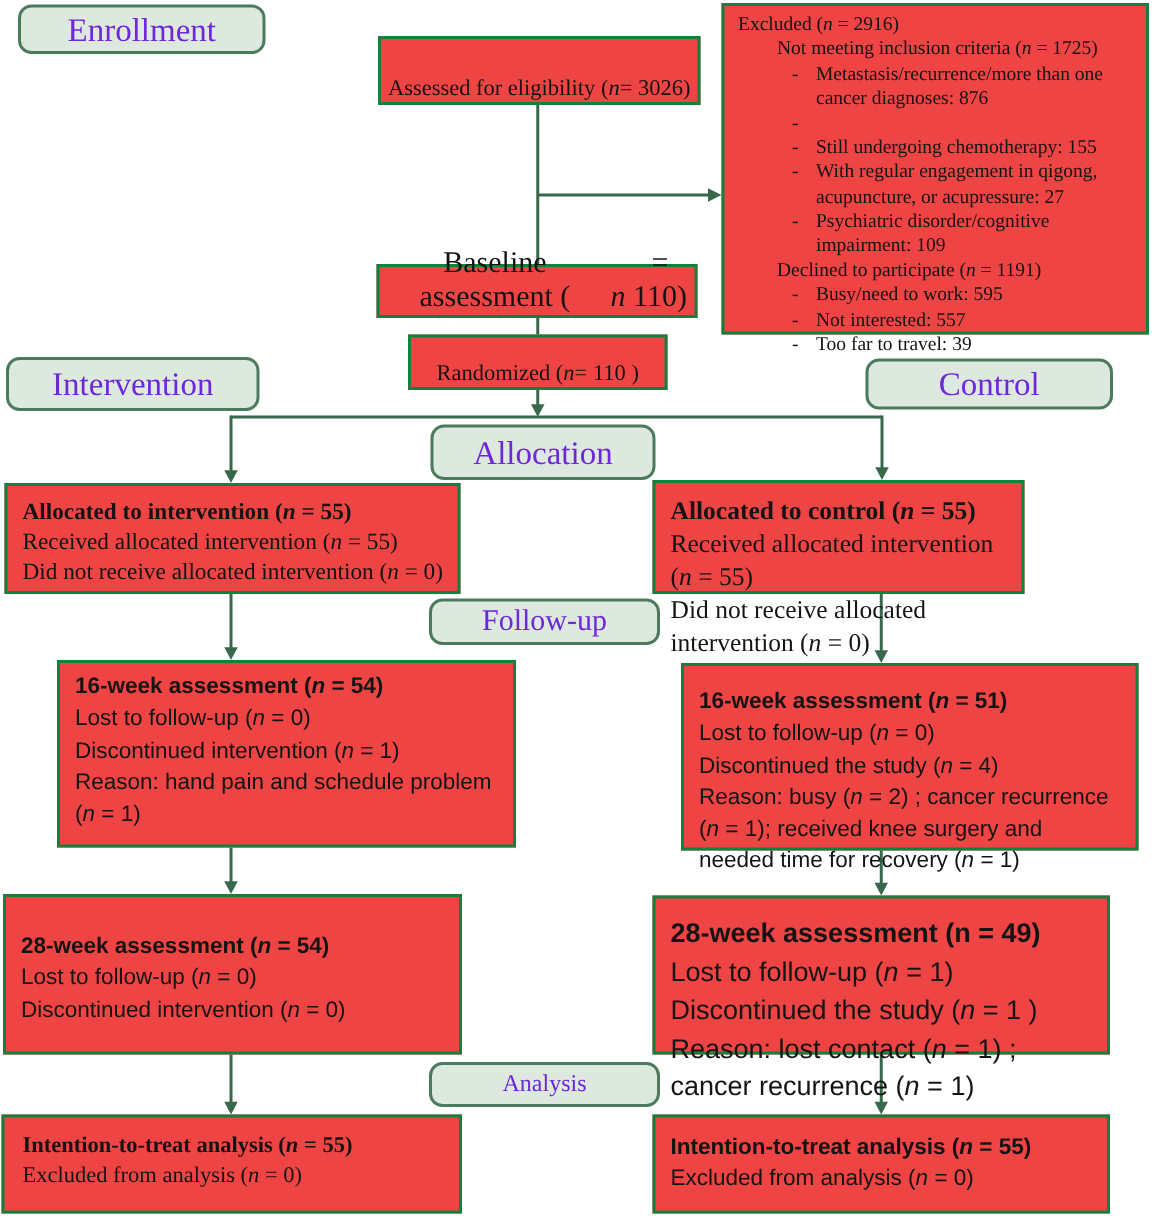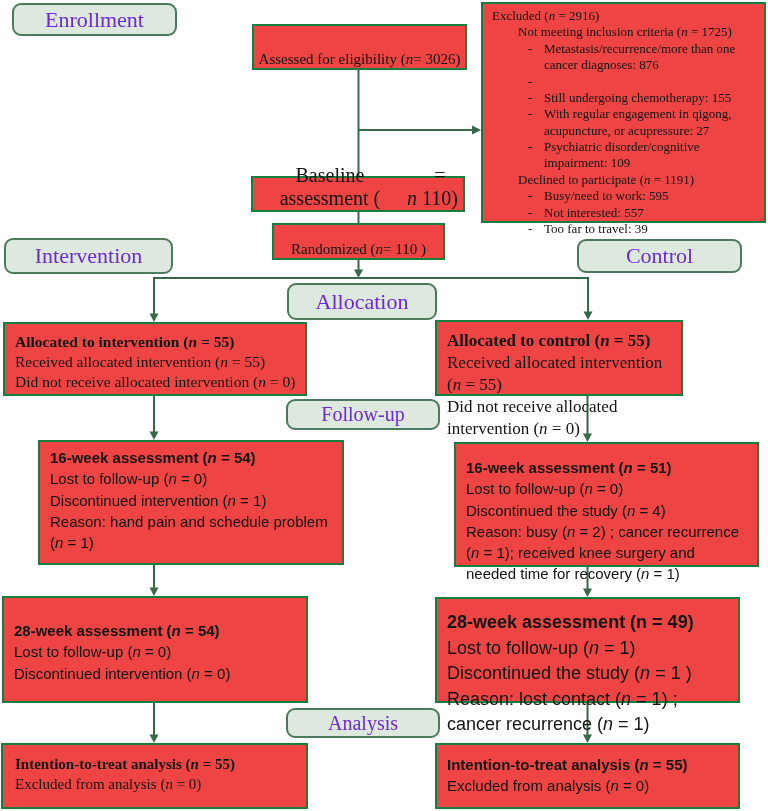--- a/index.html
+++ b/index.html
@@ -19,21 +19,21 @@
   .sans{font-family:"Liberation Sans",sans-serif;}
   .center{display:flex;align-items:flex-end;justify-content:center;text-align:center;}
   i.nv{font-style:italic;}
 
   
   .p-enrollment{left:12px;top:3px;width:165px;height:33px;font-size:22px;}
   .p-intervention{left:4px;top:238px;width:169px;height:36px;font-size:22px;}
   .p-control{left:577px;top:239px;width:165px;height:34px;font-size:22px;}
   .p-allocation{left:287px;top:283px;width:150px;height:37px;font-size:22px;}
   .p-followup{left:286px;top:399px;width:154px;height:31px;font-size:20px;text-align:right;}
-  .p-analysis{left:286px;top:708px;width:154px;height:30px;font-size:20px;}
+  .p-analysis{left:286px;top:708px;width:154px;height:30px;font-size:16px;}
 
   
   .b-assessed{left:252px;top:24px;width:215px;height:46px;font-size:15px;}
   .b-baseline{left:251px;top:176px;width:214px;height:36px;font-size:20px;}
   .b-randomized{left:272px;top:223px;width:173px;height:37px;font-size:15px;}
 
   
   .b-excluded{left:481px;top:2px;width:285px;height:221px;font-size:13px;line-height:1.26;padding:4px 6px 0 9px;}
   .ex-group{padding-left:26px;}
   .ex-item{display:flex;padding-left:36px;}

